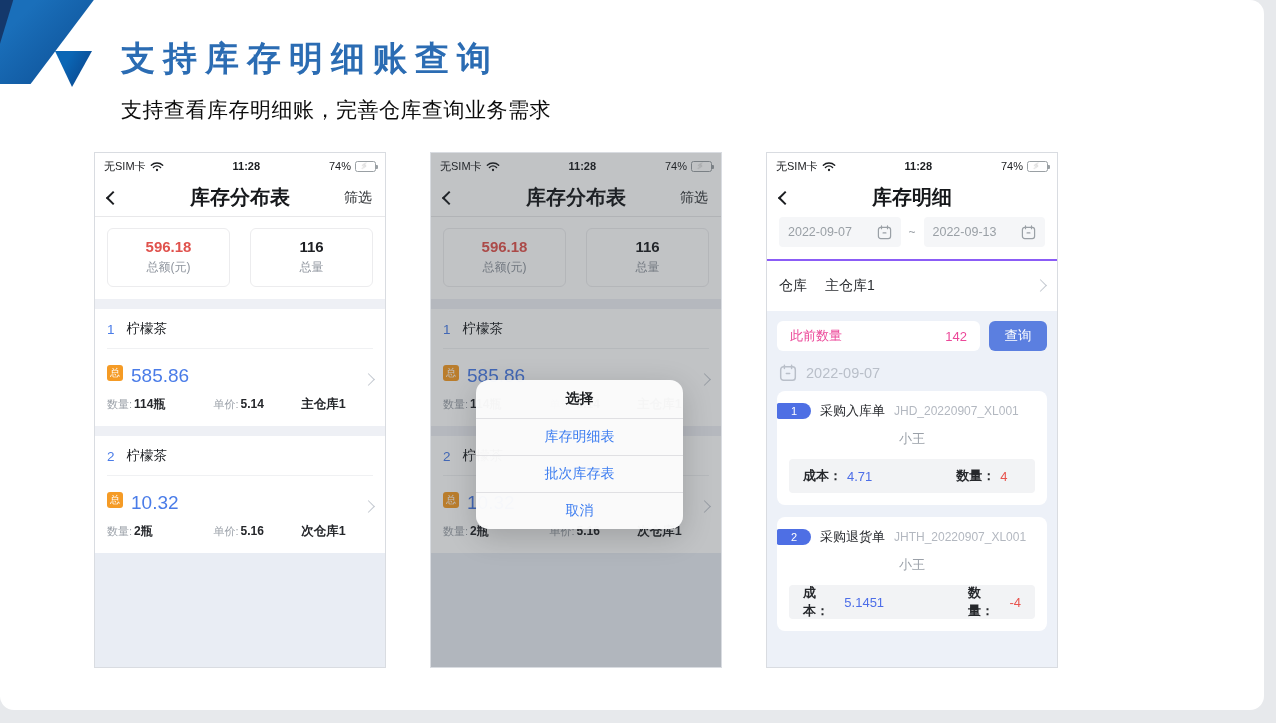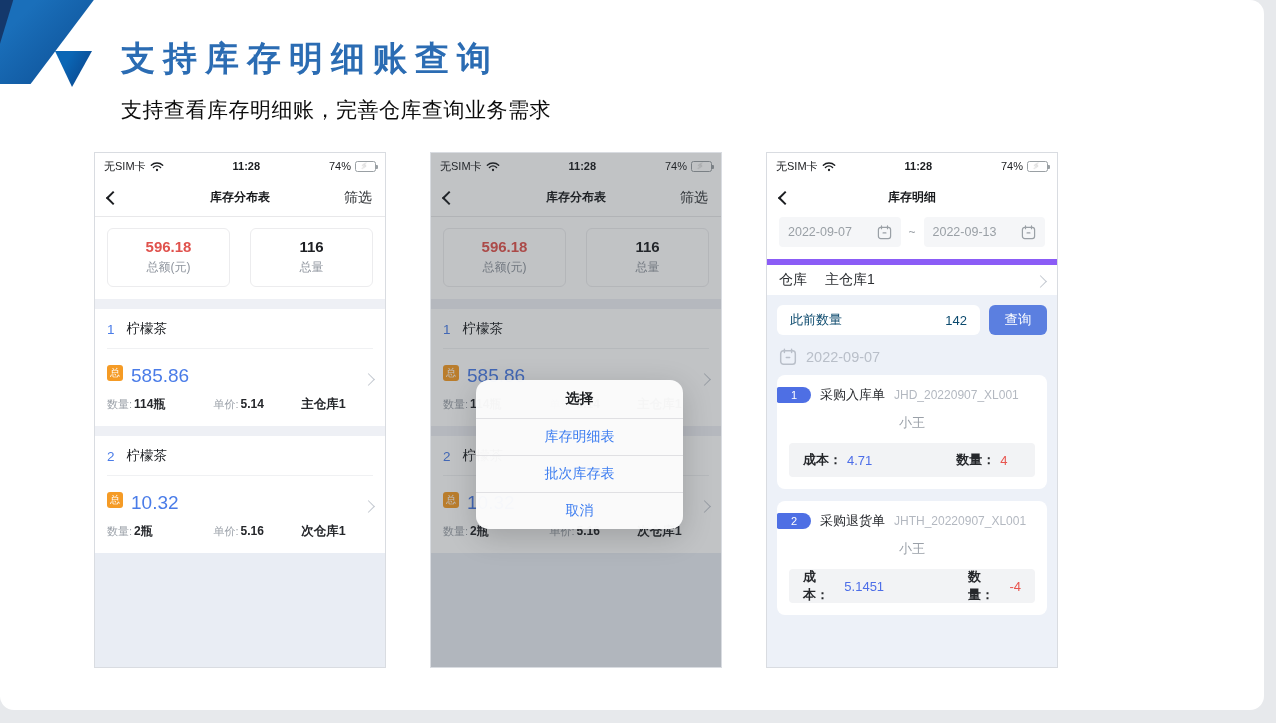--- a/index.html
+++ b/index.html
@@ -33,21 +33,21 @@
   .sb-left,.sb-right { display:flex; align-items:center; gap:4px; }
   .sb-time { font-weight:700; }
   .wifi { width:14px; height:11px; }
   .batt { position:relative; width:21px; height:11px; border:1px solid #9aa0a4; border-radius:2.5px; padding:1px; }
   .batt:after { content:""; position:absolute; right:-3px; top:3px; width:2px; height:4px; background:#9aa0a4; border-radius:0 1px 1px 0; }
   .batt-fill { width:75%; height:100%; background:#35c759; border-radius:1px; }
   .bolt { position:absolute; left:5px; top:-1px; font-size:9px; color:#fff; text-shadow:0 0 1px #666; }
 
   
   .nav { height:37px; flex:none; position:relative; display:flex; align-items:center; padding:0 13px; }
-  .nav-title { position:absolute; left:0; right:0; text-align:center; font-size:12px; font-weight:700; color:#16181b; }
+  .nav-title { position:absolute; left:0; right:0; text-align:center; font-size:20px; font-weight:700; color:#16181b; }
   .nav-action { margin-left:auto; font-size:14px; color:#2a2d31; z-index:1; }
   .back { width:10px; height:10px; border-left:2px solid #1b1d20; border-bottom:2px solid #1b1d20; transform:rotate(45deg); z-index:1; }
   .navline { height:1px; background:#e8e8ea; flex:none; }
 
   
   .sum { display:flex; gap:20px; padding:11px 12px 12px; flex:none; }
   .sum-card { flex:1; border:1px solid #ececee; border-radius:6px; text-align:center; padding:9px 0 10px; }
   .sum-val { font-size:15px; font-weight:700; color:#1d1f23; }
   .sum-val.red { color:#e0524d; }
   .sum-lab { font-size:12px; color:#8f959e; margin-top:4px; }
@@ -79,27 +79,27 @@
   
   .chips { display:flex; gap:10px; padding:10px 12px 11px; flex:none; }
   .chip { flex:1; height:27px; display:grid; place-items:center; background:#f3f4f6; color:#9aa0a6;
     border-radius:4px; font-size:13px; border:1px solid #f3f4f6; }
   .chip.sel { background:#eef3fe; border-color:#7e9bea; color:#4d6ee8; }
   .dates { display:flex; align-items:center; gap:8px; padding:1px 12px 12px; flex:none; }
   .datef { flex:1; height:30px; background:#f5f6f8; border-radius:4px; display:flex; align-items:center;
     justify-content:space-between; padding:0 9px; color:#9aa0a6; font-size:12.5px; }
   .tilde { color:#9aa0a6; font-size:12px; }
   .cal { width:15px; height:15px; flex:none; }
-  .wh-row { display:flex; align-items:center; height:36px; padding:0 12px; border-top:6px solid #8b5cf6; font-size:14px; flex:none; position:relative; }
+  .wh-row { display:flex; align-items:center; height:52px; padding:0 12px; border-top:2px solid #8b5cf6; font-size:14px; flex:none; position:relative; }
   .wh-label { color:#2a2d31; margin-right:18px; }
   .wh-val { color:#2a2d31; }
   .p3-body { flex:1; background:#edf1f8; padding:10px 10px 0; overflow:hidden; }
   .prev-row { display:flex; gap:9px; align-items:center; }
   .prev-bar { flex:1; background:#fff; border-radius:6px; height:30px; display:flex; align-items:center;
-    justify-content:space-between; padding:15px 13px; color:#0c4a6e; font-size:13px; }
+    justify-content:space-between; padding:15px 13px; color:#ec4899; font-size:13px; }
   .btn-q { width:58px; height:30px; flex:none; background:#5b7fe0; color:#fff; border-radius:6px;
     display:grid; place-items:center; font-size:13.5px; }
   .date-head { display:flex; align-items:center; gap:9px; color:#b9bfc9; font-size:14.5px; padding:13px 2px 9px; }
   .cal-big { width:18px; height:18px; }
   .card { background:#fff; border-radius:8px; padding:11px 12px 12px; margin-bottom:12px; }
   .c-line1 { display:flex; align-items:center; gap:9px; }
   .pill { min-width:34px; height:16px; flex:none; margin-left:-12px; background:#4e6fe4; color:#fff;
     border-radius:2px 9px 9px 2px; font-size:11px; display:grid; place-items:center; }
   .c-type { font-size:13px; color:#26282c; font-weight:500; }
   .c-code { font-size:12px; color:#b3b8c0; }

